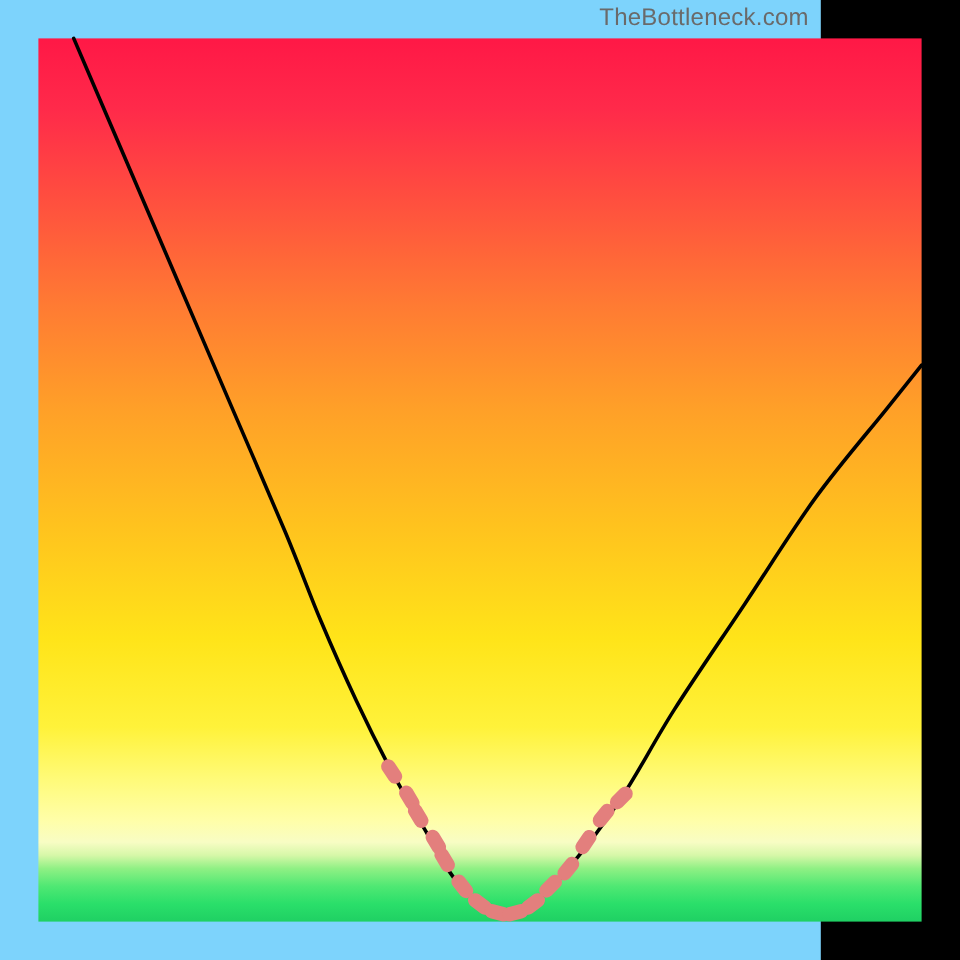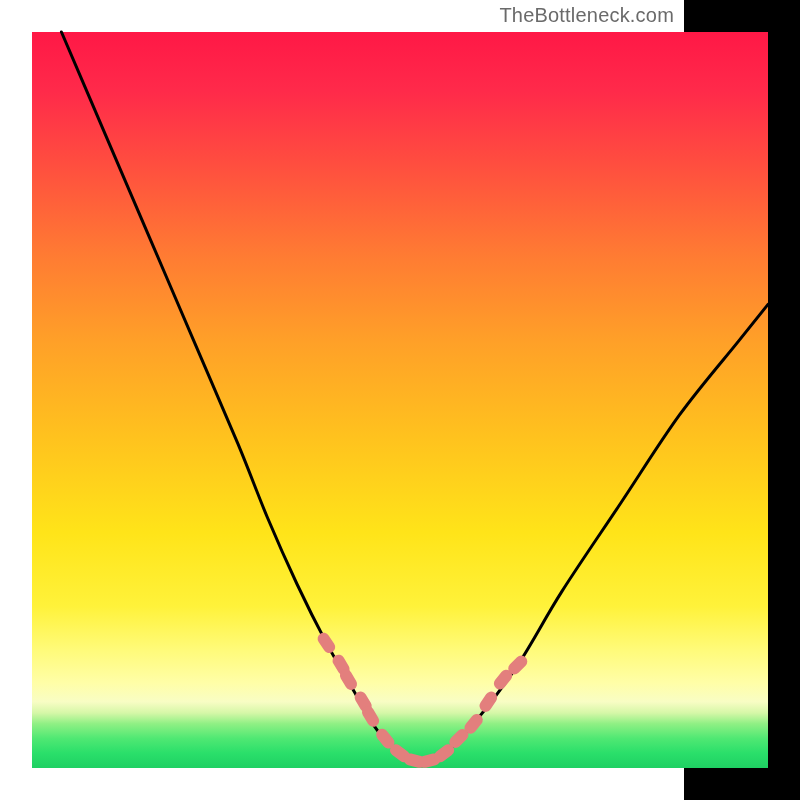--- a/index.html
+++ b/index.html
@@ -10,21 +10,21 @@
     overflow: hidden;
     background: #000;
     font-family: Arial, Helvetica, sans-serif;
   }
   .frame {
     position: absolute;
     left: 0;
     top: 0;
     width: 684px;
     height: 800px;
-    background: #ffffff;
+    background: #7dd3fc;
   }
   .plot-area {
     position: absolute;
     left: 32px;
     top: 32px;
     width: 736px;
     height: 736px;
     
     background: linear-gradient(
       to bottom,

